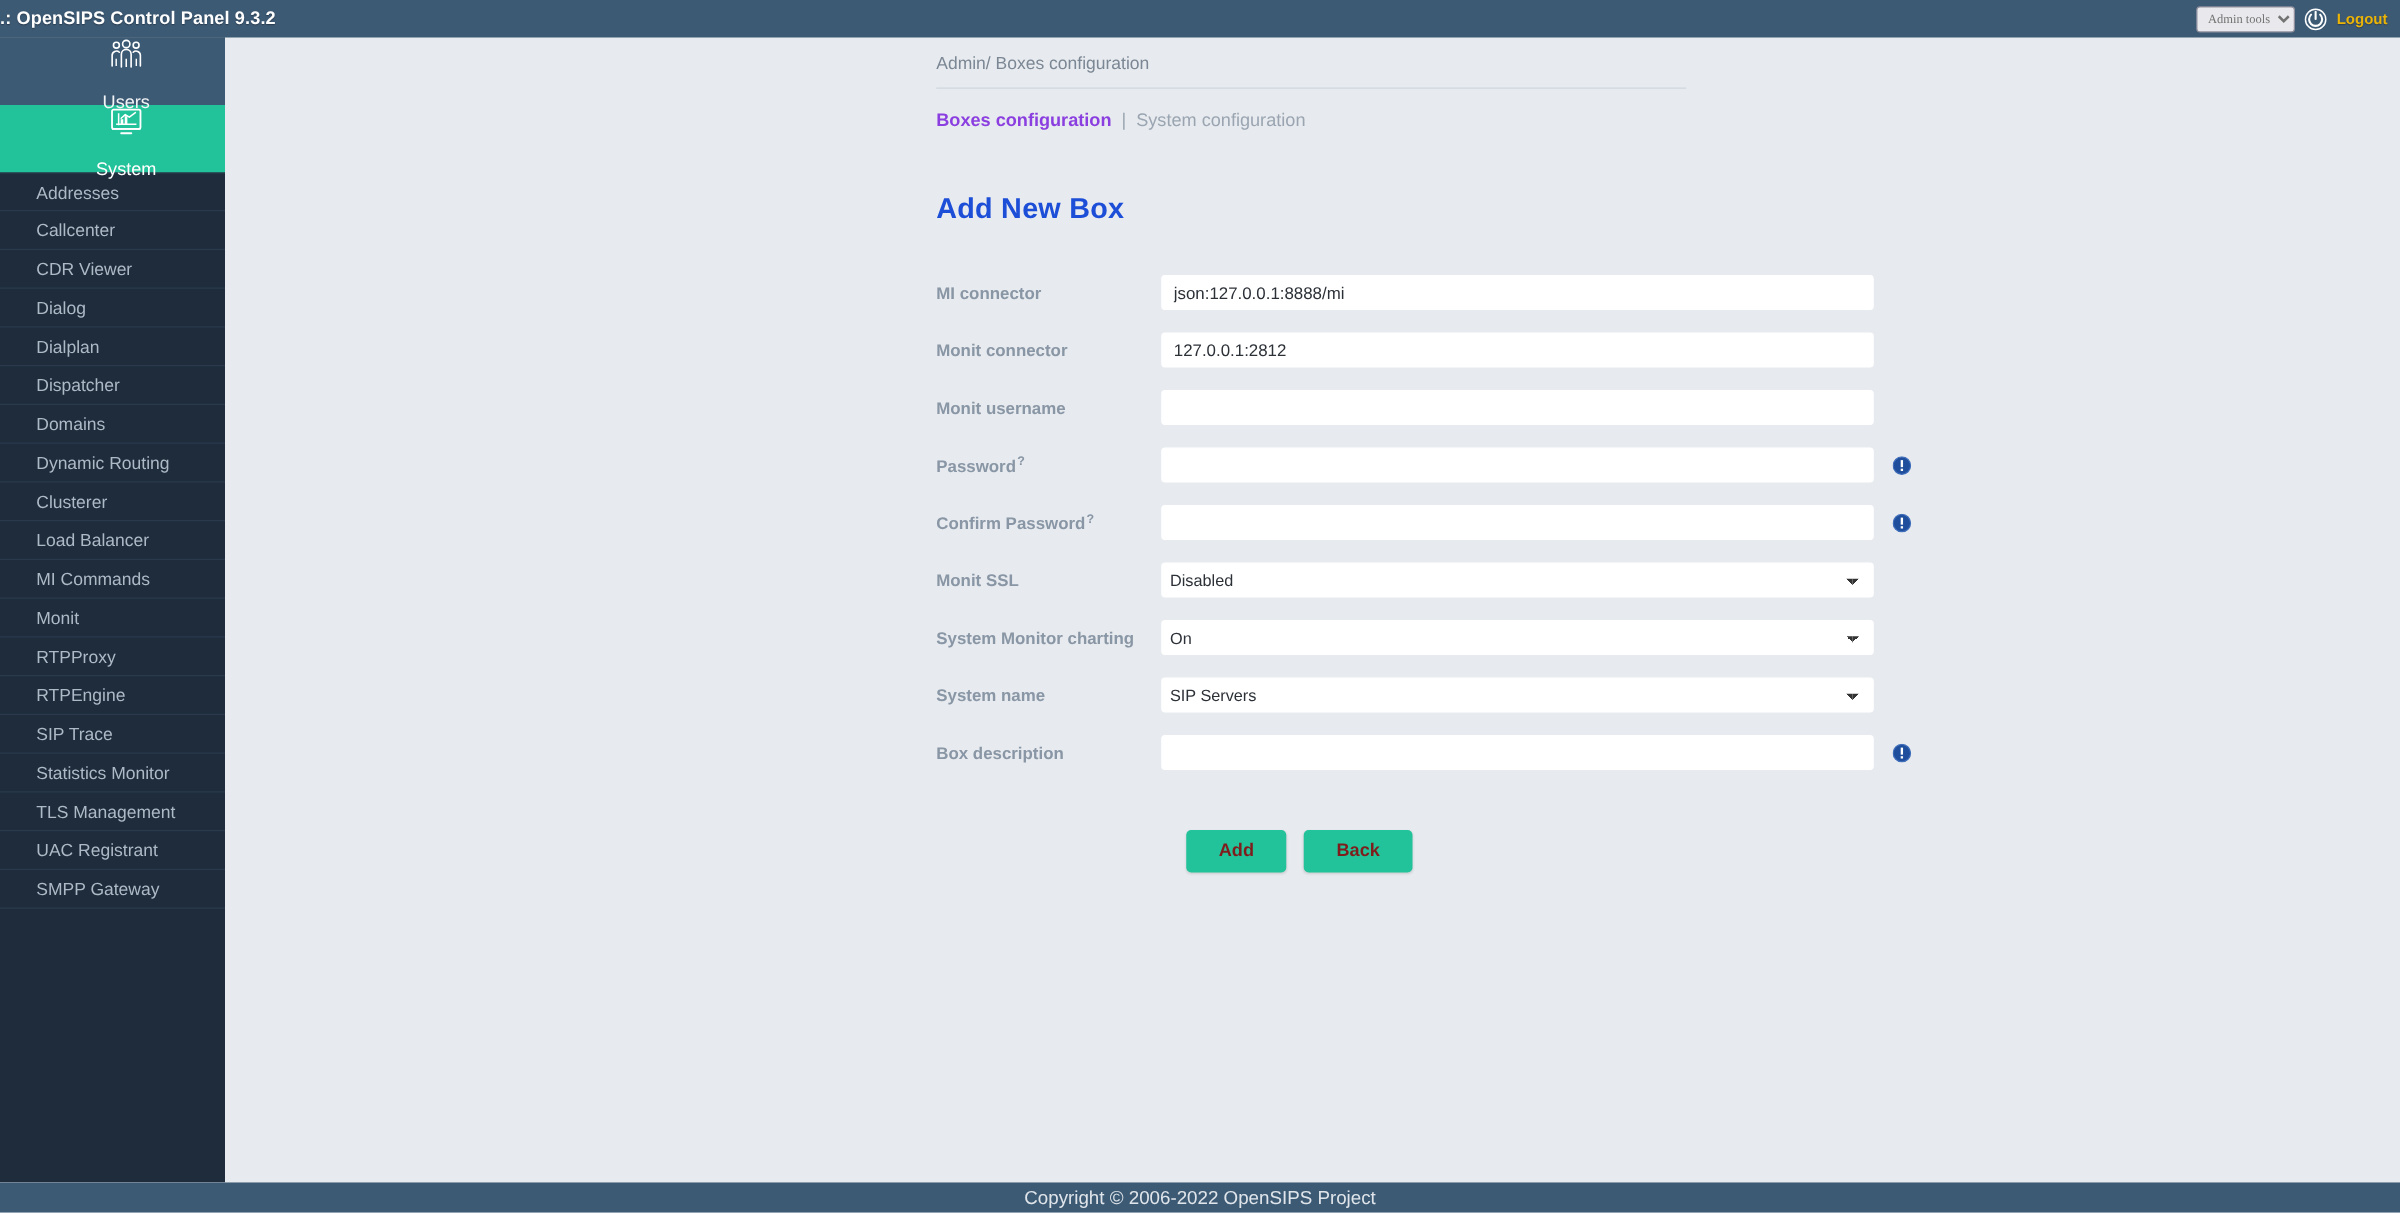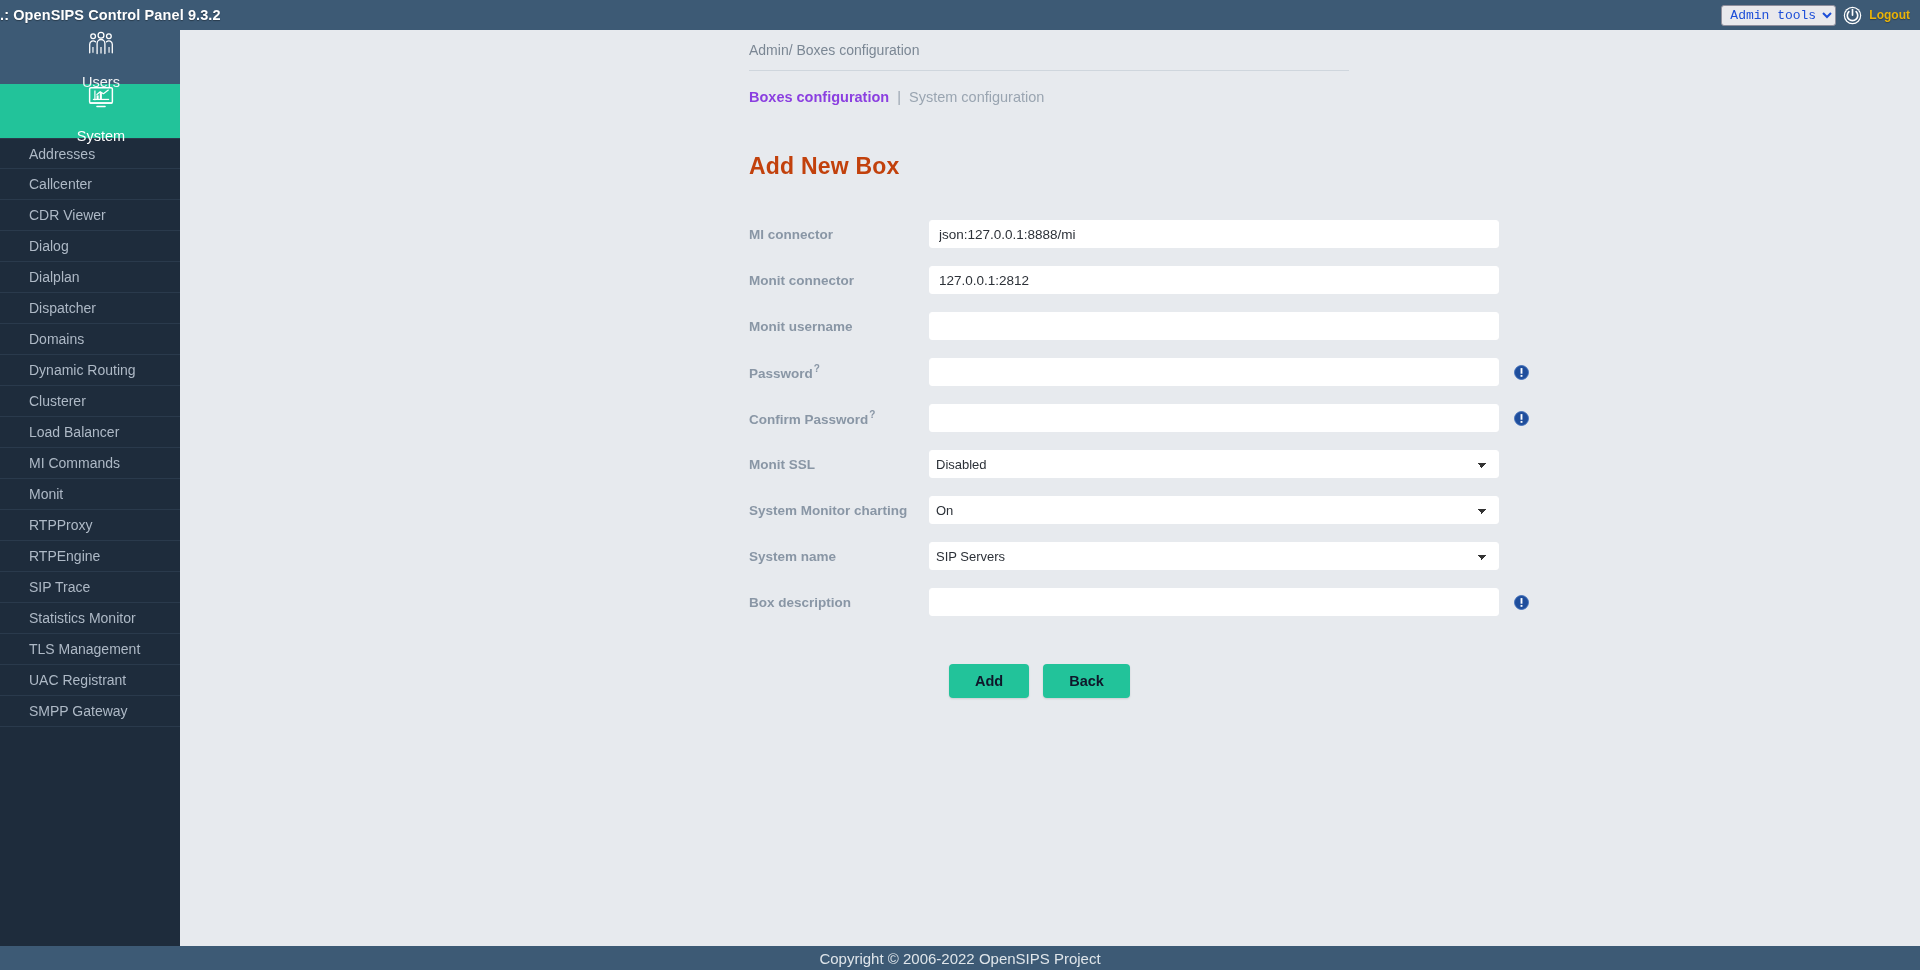--- a/index.html
+++ b/index.html
@@ -26,26 +26,26 @@
     font-weight: bold;
     letter-spacing: .1px;
     text-shadow: 0 1px 1px rgba(0,0,0,.35);
     white-space: nowrap;
   }
   #topbar-right {
     display: flex; align-items: center; gap: 7px;
     padding-right: 10px;
   }
   #admin-tools-select {
-    font-family: Liberation Mono, monospace;
-    font-size: 13px;
+    font-family: Liberation Serif, serif;
+    font-size: 10px;
     height: 21px;
     padding: 0 3px 0 4px;
     background: #e9e9ed;
-    color: #1d4ed8;
+    color: #737373;
     border: 1px solid #8f8f9d;
     border-radius: 3px;
   }
   #power-icon { display: block; }
   #logout-link {
     color: #eab308; font-size: 12px; font-weight: bold;
     text-decoration: none; white-space: nowrap;
     text-shadow: 0 1px 1px rgba(0,0,0,.3);
   }
 
@@ -102,21 +102,21 @@
     margin-top: 18px;
     font-size: 14.5px;
     display: flex; align-items: baseline; gap: 8px;
   }
   #tab-boxes { color: #8b3fe0; font-weight: bold; cursor: pointer; }
   #tab-sep   { color: #9aa5b1; }
   #tab-system{ color: #9aa5b1; cursor: pointer; }
 
   #form-title {
     margin-top: 48px;
-    color: #c2410c;
+    color: #1d4ed8;
     font-size: 23px;
     font-weight: bold;
     letter-spacing: .2px;
   }
 
   #form { margin-top: 31px; }
   .frow {
     display: flex; align-items: center;
     height: 46px;
   }
@@ -163,21 +163,21 @@
     background-repeat: no-repeat;
   }
   .info-wrap { width: 40px; display: flex; justify-content: flex-end;
                padding-right: 10px; }
   .info-icon { width: 15px; height: 15px; display: block; cursor: pointer; }
   .info-spacer { width: 40px; }
 
   #btn-row { display: flex; gap: 14px; margin-top: 39px; margin-left: 200px; }
   .btn {
     background: #22c39a;
-    color: #0f172a;
+    color: #7f1d1d;
     font-family: "Liberation Sans", sans-serif;
     font-size: 14.5px;
     font-weight: bold;
     border: none;
     border-radius: 4px;
     padding: 0 26px;
     height: 34px;
     cursor: pointer;
     box-shadow: 0 1px 2px rgba(0,0,0,.12);
   }

